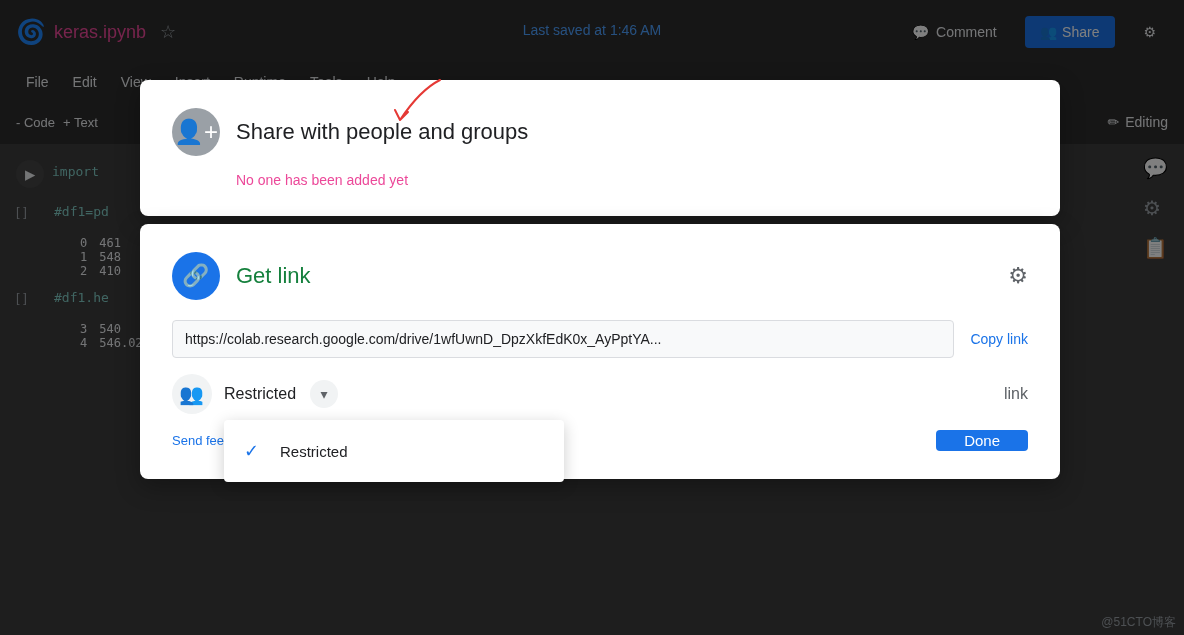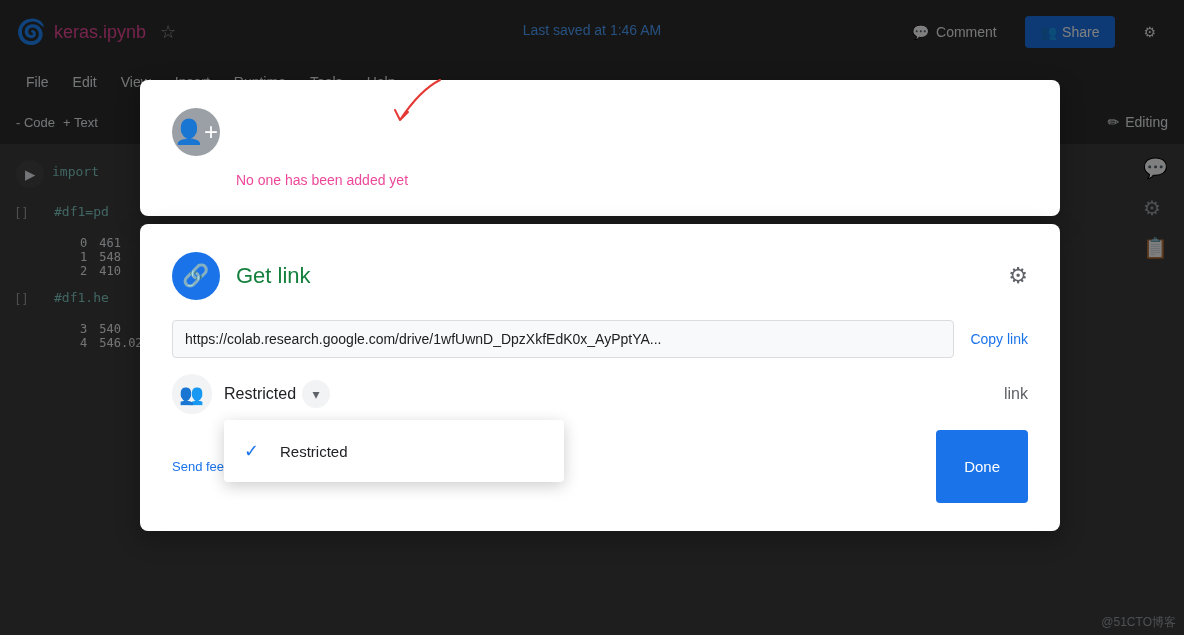--- a/index.html
+++ b/index.html
@@ -350,21 +350,21 @@
       align-items: center;
       justify-content: center;
       color: #5f6368;
       font-size: 20px;
     }
 
     .restricted-dropdown {
       position: relative;
       display: flex;
       align-items: center;
-      gap: 6px;
+      gap: 14px;
     }
 
     .restricted-label {
       font-size: 16px;
       font-weight: 500;
       color: #202124;
     }
 
     .dropdown-btn {
       width: 28px;
@@ -393,21 +393,21 @@
       font-size: 13px;
       text-decoration: none;
       cursor: pointer;
     }
 
     .done-btn {
       background: #1a73e8;
       color: white;
       border: none;
       border-radius: 4px;
-      padding: 28px 28px;
+      padding: 2px 28px;
       font-size: 15px;
       font-weight: 500;
       cursor: pointer;
     }
 
     
     .dropdown-menu {
       position: absolute;
       top: 40px;
       left: 0;
@@ -560,20 +560,21 @@
 
 <div class="overlay"></div>
 
 <div class="dialog-container">
 
   <div class="share-panel">
     <div class="share-panel-header">
       <div class="share-avatar">
         <span>👤+</span>
       </div>
+      <h2 class="share-title">Share with people and groups</h2>
     </div>
     <p class="share-subtitle">No one has been added yet</p>
   </div>
 
   <div class="link-panel">
     <div class="link-panel-header">
       <div class="link-header-left">
         <div class="link-avatar">
           <span>🔗</span>
         </div>

